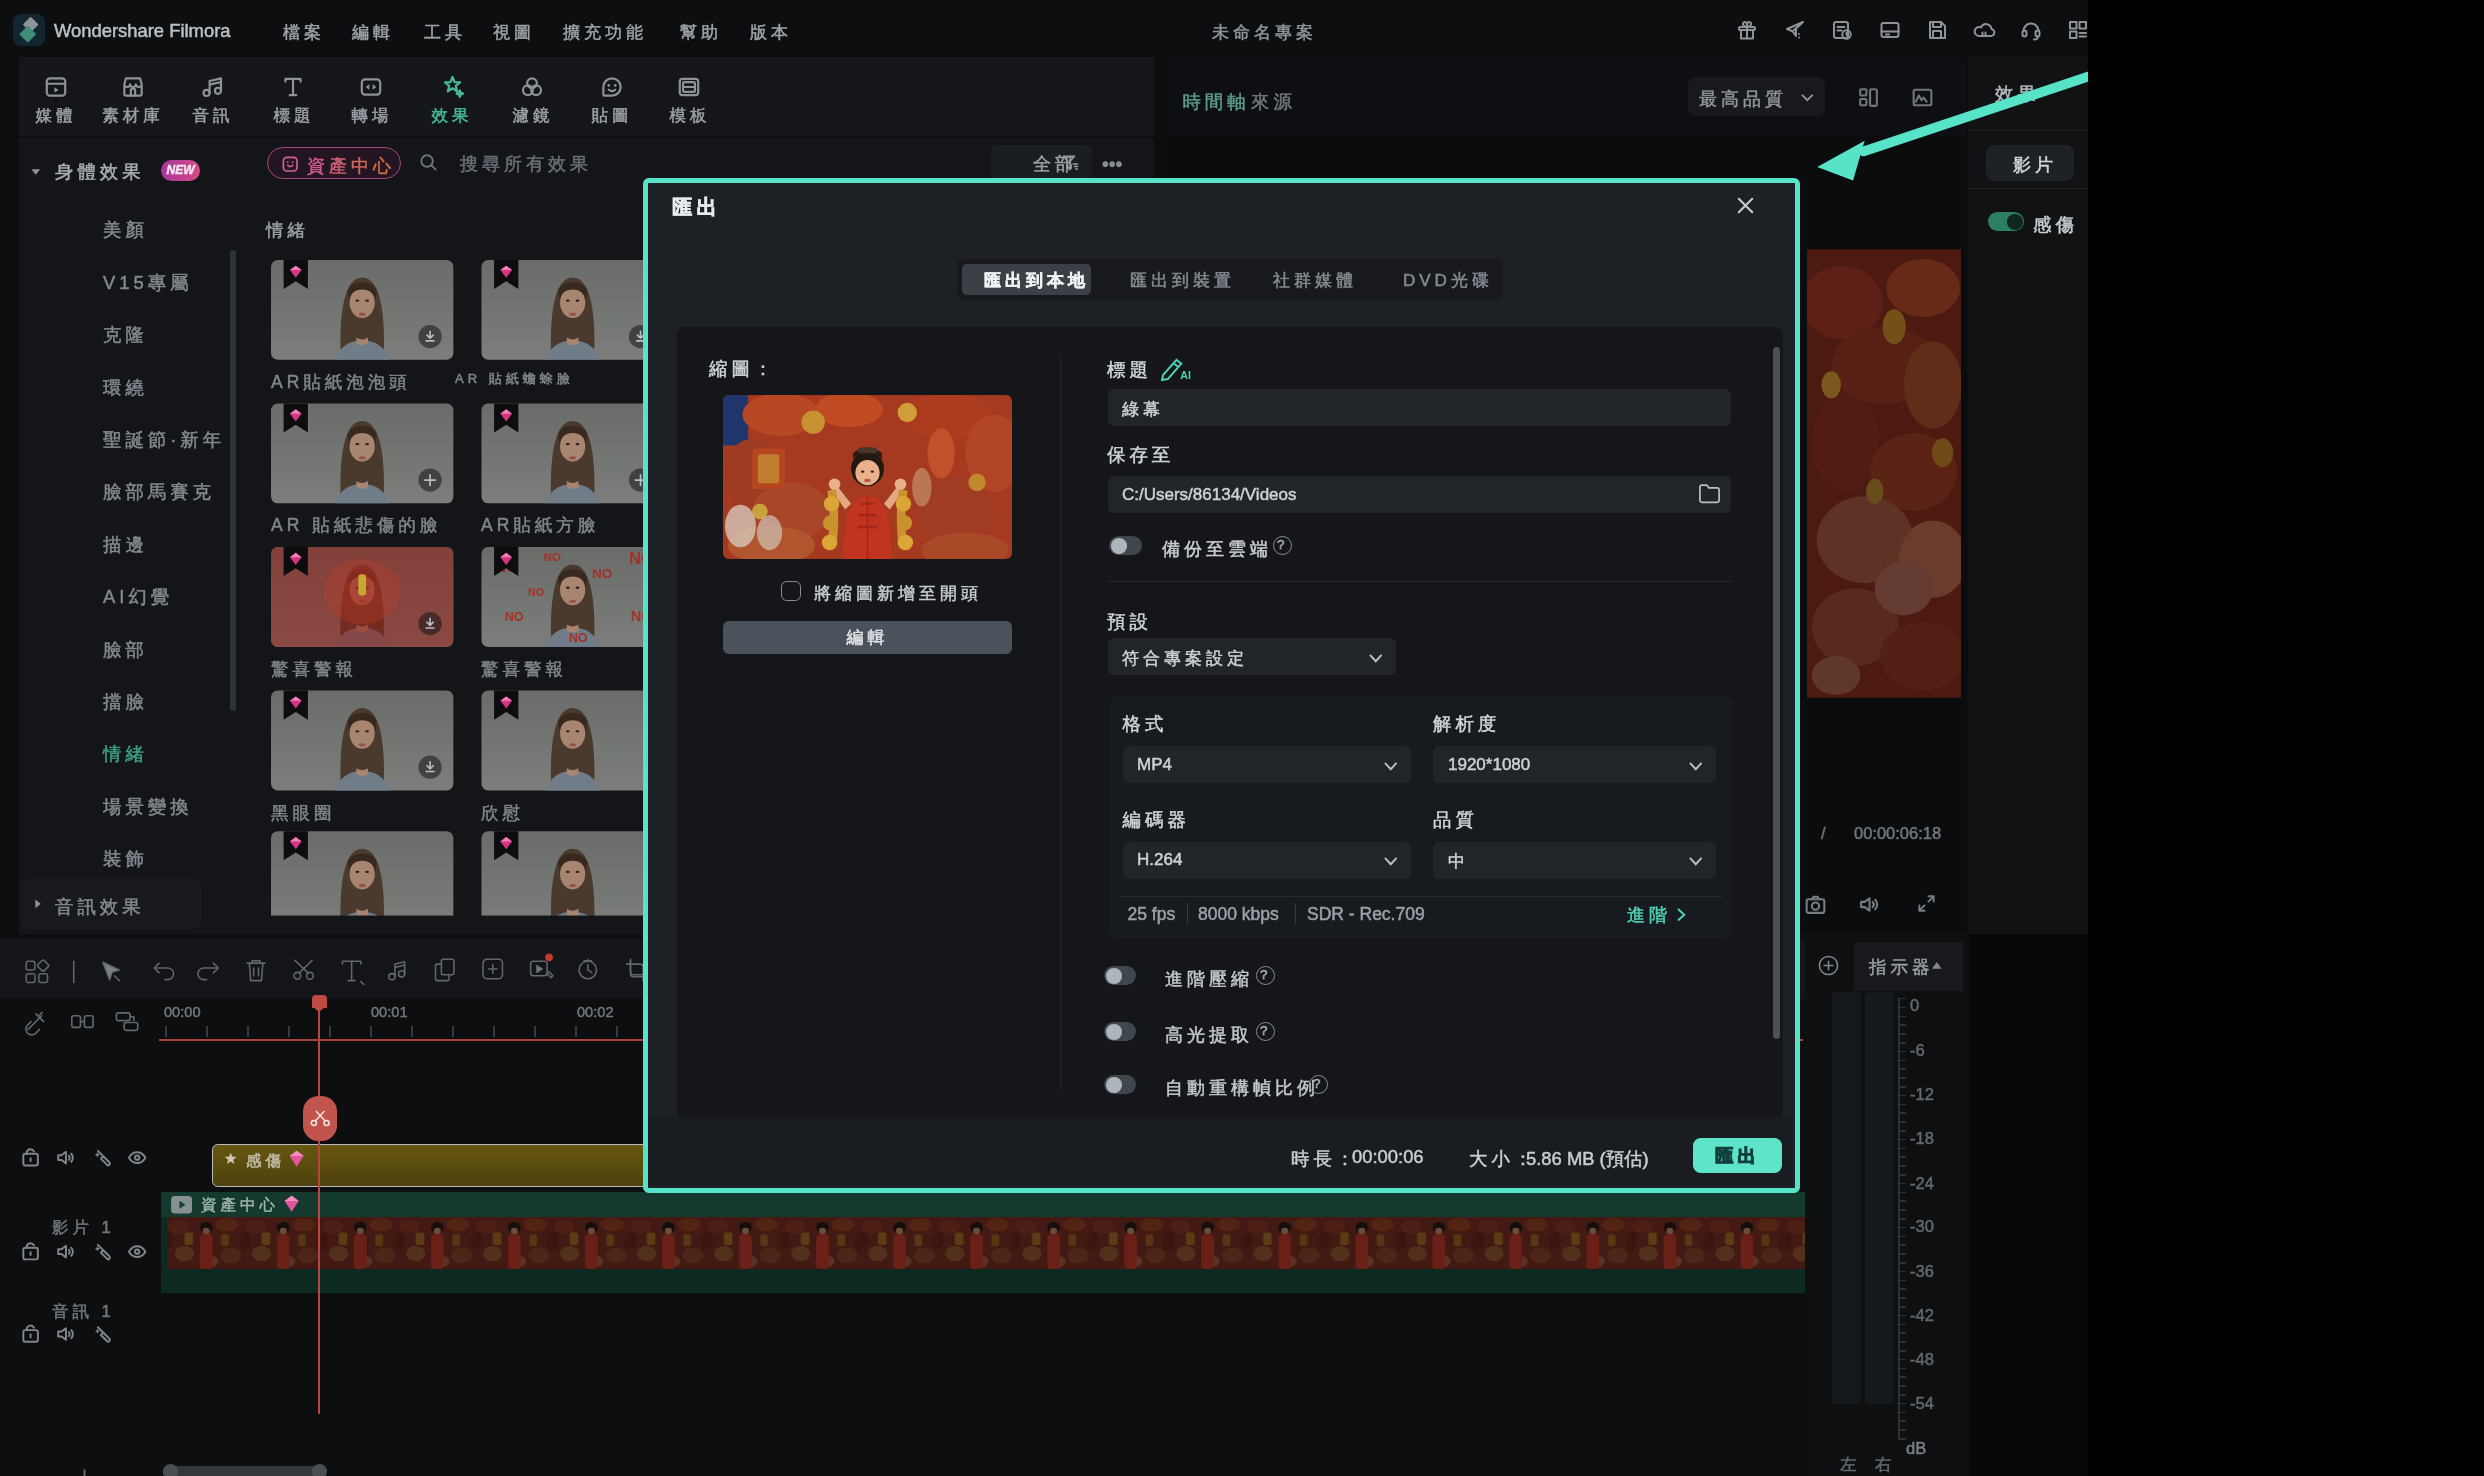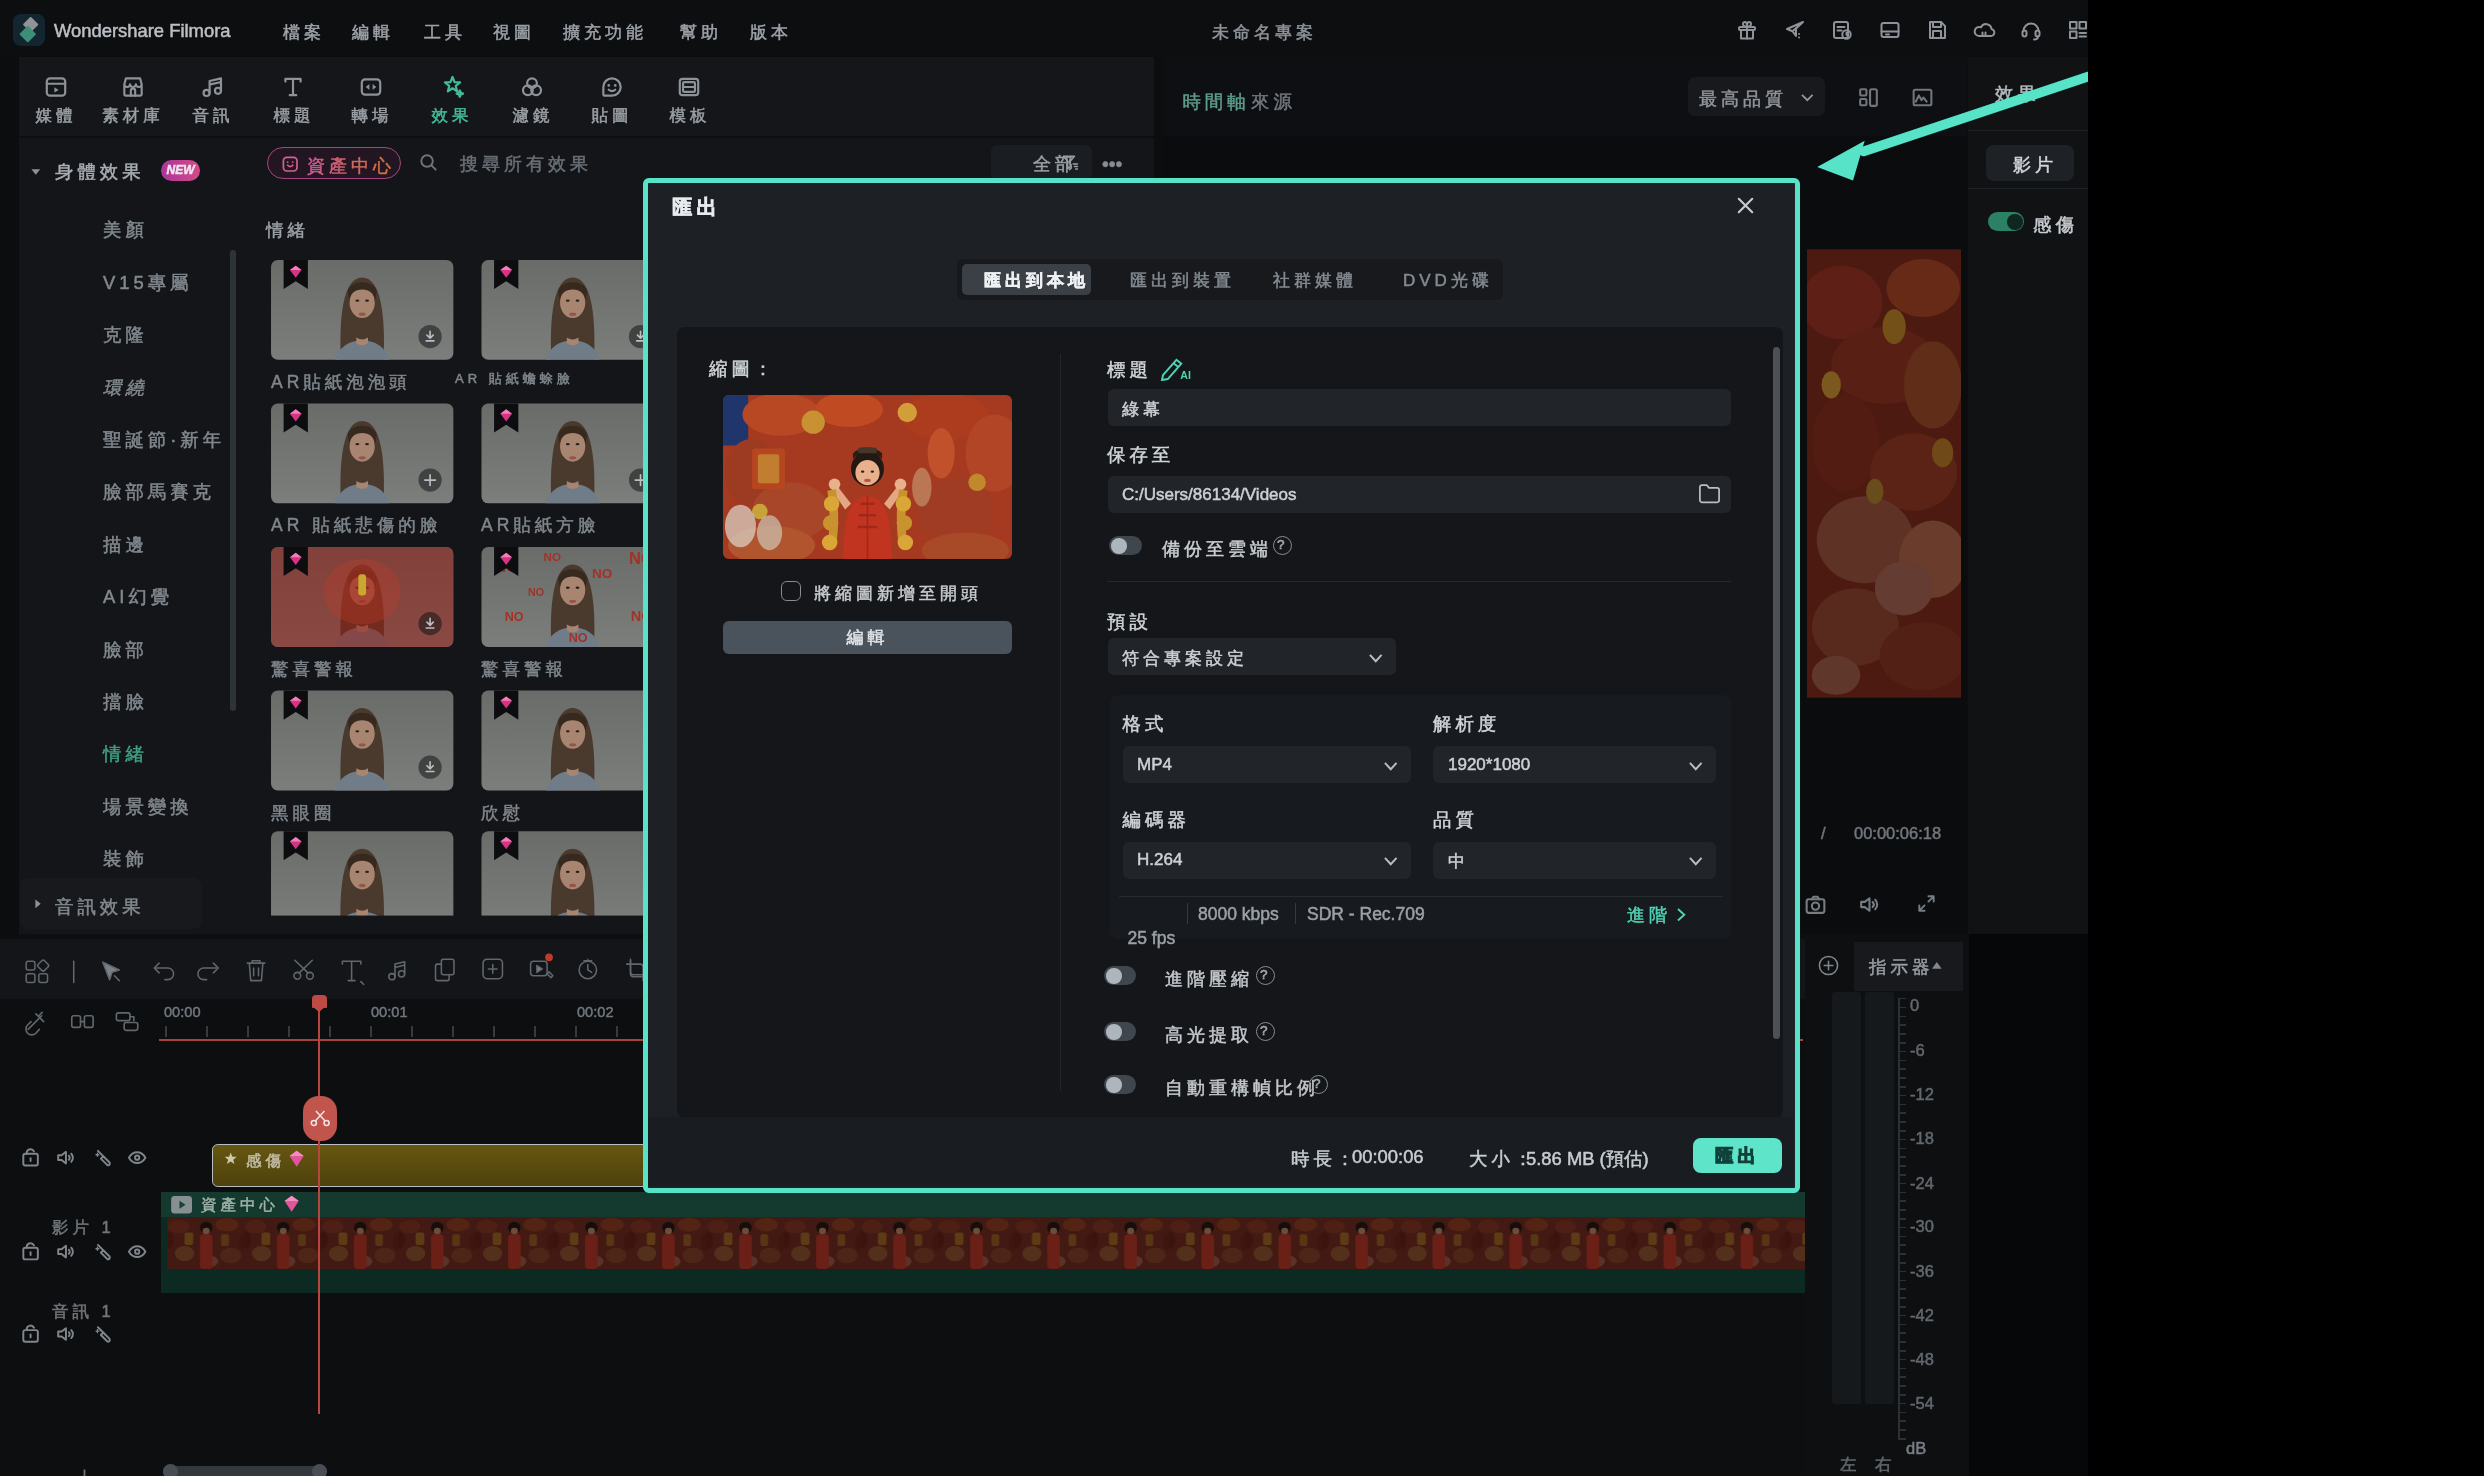--- a/index.html
+++ b/index.html
@@ -189,21 +189,21 @@
 <div class="abs" style="left:0;top:0;width:1155px;height:934px;overflow:hidden;">
 
   <svg class="abs" style="left:29px;top:165px" width="13.6" height="13.6" viewBox="0 0 14 14">
         <path d="M2.5 4.5h9L7 10z" fill="#8d9399"></path>
       </svg>
   <div class="abs" style="left:55px;top:159px;font-size:18.4px;color:#a8aeb4;">身體效果</div>
   <div class="abs" style="left:161px;top:160px;width:39px;height:21.3px;border-radius:10.7px;background:linear-gradient(90deg,#a8369b,#d44b86);color:#f3e3ef;font-size:12px;font-style:italic;font-weight:bold;text-align:center;line-height:21.3px;letter-spacing:0;">NEW</div>
   <div class="abs" style="left:103px;top:217px;font-size:18.4px;color:#82898f;">美顏</div>
   <div class="abs" style="left:103px;top:270px;font-size:18.4px;color:#82898f;">V15專屬</div>
   <div class="abs" style="left:103px;top:322px;font-size:18.4px;color:#82898f;">克隆</div>
-  <div class="abs" style="left:103px;top:375px;font-size:18.4px;color:#82898f;font-style:italic;">環繞</div>
+  <div class="abs" style="left:103px;top:375px;font-size:18.4px;color:#82898f;">環繞</div>
   <div class="abs" style="left:103px;top:427px;font-size:18.4px;color:#82898f;">聖誕節·新年</div>
   <div class="abs" style="left:103px;top:479px;font-size:18.4px;color:#82898f;">臉部馬賽克</div>
   <div class="abs" style="left:103px;top:532px;font-size:18.4px;color:#82898f;">描邊</div>
   <div class="abs" style="left:103px;top:584px;font-size:18.4px;color:#82898f;">AI幻覺</div>
   <div class="abs" style="left:103px;top:637px;font-size:18.4px;color:#82898f;">臉部</div>
   <div class="abs" style="left:103px;top:689px;font-size:18.4px;color:#82898f;">擋臉</div>
   <div class="abs" style="left:103px;top:741px;font-size:18.4px;color:#3f9f85;">情緒</div>
   <div class="abs" style="left:103px;top:794px;font-size:18.4px;color:#82898f;">場景變換</div>
   <div class="abs" style="left:103px;top:846px;font-size:18.4px;color:#82898f;">裝飾</div>
   <div class="abs" style="left:20.4px;top:878px;width:182px;height:51px;border-radius:7.8px;background:#17191d;"></div>
@@ -761,21 +761,21 @@
       <div class="abs lt" style="left:27px;top:155px;font-size:17px;color:#ccd1d5;">H.264</div>
       <svg class="abs" style="left:273px;top:161px" width="15.5" height="10.7" viewBox="0 0 16 11">
             <path d="M2 2l6 6.5L14 2" stroke="#b9bfc5" stroke-width="2" fill="none"></path>
           </svg>
       <div class="abs" style="left:323px;top:147px;width:283px;height:37px;border-radius:5.8px;background:#212529;"></div>
       <div class="abs" style="left:338px;top:155px;font-size:17px;color:#ccd1d5;">中</div>
       <svg class="abs" style="left:578px;top:161px" width="15.5" height="10.7" viewBox="0 0 16 11">
             <path d="M2 2l6 6.5L14 2" stroke="#b9bfc5" stroke-width="2" fill="none"></path>
           </svg>
       <div class="abs" style="left:8.7px;top:201px;width:604px;height:1px;background:#262b30;"></div>
-      <div class="abs lt" style="left:17.5px;top:209px;font-size:17.5px;color:#9aa1a7;margin-top:24px;">25 fps</div>
+      <div class="abs lt" style="left:17.5px;top:209px;font-size:17.5px;color:#9aa1a7;">25 fps</div>
       <div class="abs" style="left:77px;top:208px;width:1px;height:21.3px;background:#343a40;"></div>
       <div class="abs lt" style="left:88px;top:209px;font-size:17.5px;color:#9aa1a7;">8000 kbps</div>
       <div class="abs" style="left:185px;top:208px;width:1px;height:21.3px;background:#343a40;"></div>
       <div class="abs lt" style="left:197px;top:209px;font-size:17.5px;color:#9aa1a7;">SDR - Rec.709</div>
       <div class="abs" style="left:517px;top:208px;font-size:18px;color:#4fd3b5;">進階</div>
       <svg class="abs" style="left:566px;top:212px" width="10.7" height="15.5" viewBox="0 0 11 16">
             <path d="M2 2l6.5 6L2 14" stroke="#4fd3b5" stroke-width="2" fill="none"></path>
           </svg>
     </div>
 

